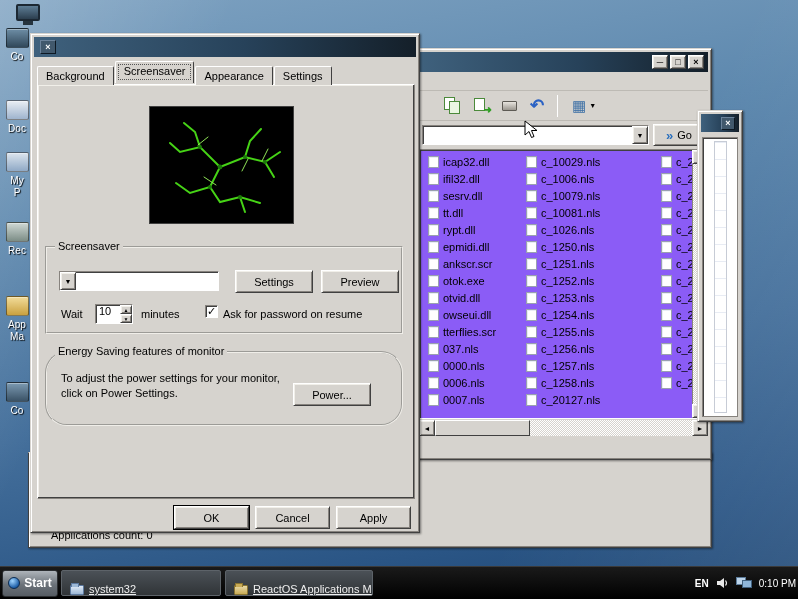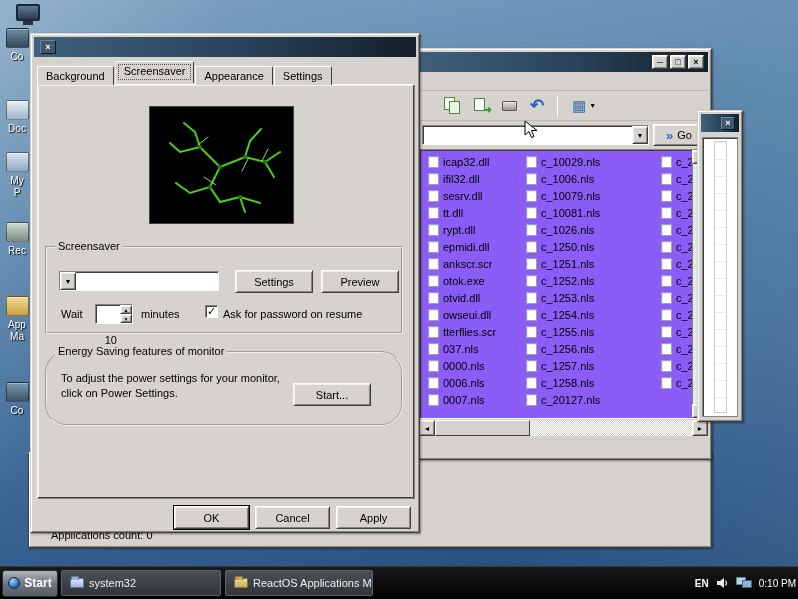--- a/index.html
+++ b/index.html
@@ -75,22 +75,22 @@
   .preview-black { position:absolute; left:118px; top:72px; width:145px; height:118px; background:#000; border:1px solid #404040; }
   .tabs-row { position:absolute; left:6px; top:31px; display:flex; align-items:flex-end; height:20px; z-index:3; }
   .tabpanel { position:absolute; left:6px; top:50px; width:378px; height:415px; }
 
   
   .taskbar { position:absolute; left:0; bottom:0; width:798px; height:33px; background:linear-gradient(#1a1a1a,#000); border-top:1px solid #3a3a3a; display:flex; align-items:center; z-index:10; }
   .startbtn { width:56px; height:27px; margin:0 3px 0 2px; border-radius:3px;
      background:linear-gradient(#aeb4ba,#6b7279 55%, #565c63); border:1px solid #2a2d30;
      color:#fff; font-weight:bold; font-size:12px; display:flex; align-items:center; justify-content:center; gap:4px; }
   .rlogo { width:12px; height:12px; border-radius:50%; background:radial-gradient(circle at 35% 30%, #9fd4ff, #1e5fa8 70%, #123d6e); border:1px solid #0c2c52; }
-  .taskbtn { height:26px; margin-right:4px; padding:0 8px; display:flex; align-items:center; gap:5px;
-     background:linear-gradient(#4b5157,#303437); border:1px solid #5d6369; border-radius:2px; color:#efefef; font-size:11px; white-space:nowrap; overflow:hidden; }
+  .taskbtn { height:26px; margin-right:4px; padding:0 8px; display:flex; align-items:flex-end; gap:5px;
+     background:linear-gradient(#4b5157,#303437); border:1px solid #5d6369; border-radius:2px; color:#efefef; font-size:11px; white-space:nowrap; overflow:hidden;text-decoration:underline; }
   .folder { width:14px; height:10px; position:relative; background:linear-gradient(#e8d9a8,#c9ab55); border:1px solid #8a7430; border-radius:1px; flex:0 0 auto; }
   .folder:before { content:""; position:absolute; left:0; top:-3px; width:6px; height:3px; background:#c9ab55; border:1px solid #8a7430; border-bottom:none; }
   .folder.blue { background:linear-gradient(#dfe9f5,#9db8d6); border-color:#5d7aa0; }
   .folder.blue:before { background:#9db8d6; border-color:#5d7aa0; }
   .tray { margin-left:auto; display:flex; align-items:center; gap:7px; color:#fff; font-size:10px; padding-right:2px; white-space:nowrap; }
 
   
   .appmgr-frag { left:28px; top:452px; width:684px; height:96px; z-index:1; background:#d6d3ce;
      border:1px solid #404040; border-top-color:#f0eee9; }
   .urlband { position:absolute; left:396px; top:8px; width:283px; height:27px; }
@@ -482,36 +482,36 @@
     <div class="abs group" style="left:14px; top:212px; width:358px; height:88px;">
       <span class="glabel">Screensaver</span>
       <div class="abs sunken" style="left:12px; top:23px; width:160px; height:20px; display:flex;">
         <span class="combo-btn" style="width:16px;">▼</span>
       </div>
       <div class="abs btn" style="left:188px; top:22px; width:78px; height:23px;">Settings</div>
       <div class="abs btn" style="left:274px; top:22px; width:78px; height:23px;">Preview</div>
 
       <span class="abs fs11" style="left:14px; top:60px;">Wait</span>
       <div class="abs sunken" style="left:48px; top:56px; width:38px; height:20px; display:flex;">
-        <span class="fs11" style="flex:1; padding:18px 3px; text-align:right;margin-top:11px;">10</span>
+        <span class="fs11" style="flex:1; padding:0 3px; ">10</span>
         <span style="width:12px; display:flex; flex-direction:column;">
           <span class="combo-btn" style="height:50%; font-size:5px;">▲</span>
           <span class="combo-btn" style="height:50%; font-size:5px;">▼</span>
         </span>
       </div>
       <span class="abs fs11" style="left:94px; top:60px;">minutes</span>
 
       <span class="abs checkbox" style="left:158px; top:57px;">✓</span>
       <span class="abs fs11" style="left:176px; top:60px;">Ask for password on resume</span>
     </div>
 
     <div class="abs group" style="left:14px; top:317px; width:358px; height:75px;border-radius:22px;">
       <span class="glabel">Energy Saving features of monitor</span>
       <div class="abs fs11" style="left:14px; top:18px; width:228px; line-height:15px;">To adjust the power settings for your monitor, click on Power Settings.</div>
-      <div class="abs btn" style="left:246px; top:30px; width:78px; height:23px;">Start...</div>
+      <div class="abs btn" style="left:246px; top:30px; width:78px; height:23px;">Power...</div>
     </div>
 
     <div class="abs btn default" style="left:143px; top:472px; width:75px; height:23px;">OK</div>
     <div class="abs btn" style="left:224px; top:472px; width:75px; height:23px;">Cancel</div>
     <div class="abs btn" style="left:305px; top:472px; width:75px; height:23px;">Apply</div>
   </div>
 
   <svg class="abs cursor" style="left:524px; top:120px;" width="16" height="20" viewBox="0 0 16 20">
     <path d="M1 1 L1 15 L5 11.5 L7.5 17.5 L10 16.5 L7.5 10.5 L13 10.5 Z" fill="#fff" stroke="#000" stroke-width="1"></path>
   </svg>

